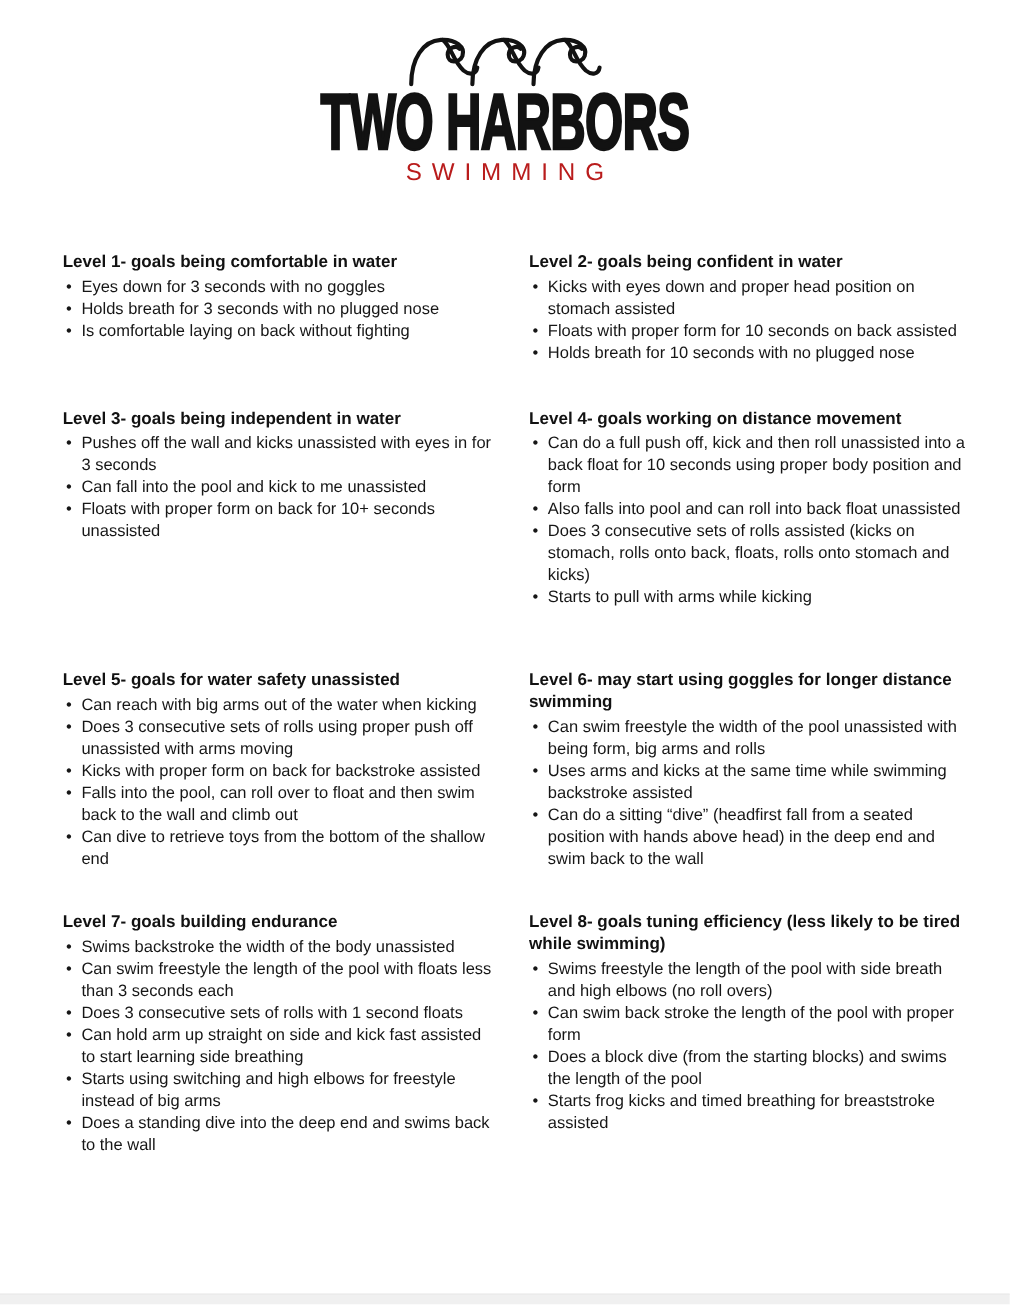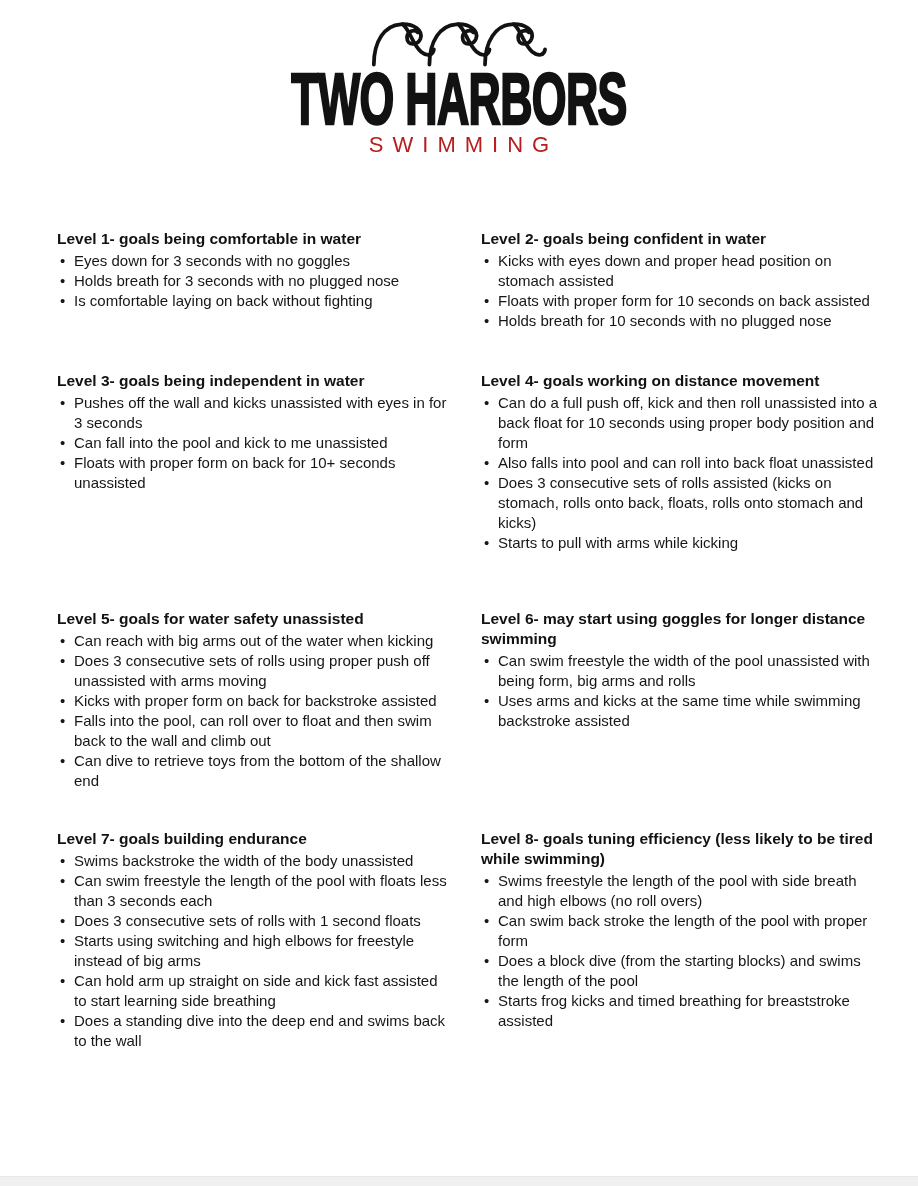--- a/index.html
+++ b/index.html
@@ -9,21 +9,21 @@
     font-family: "Liberation Sans", sans-serif;
     color: #161616;
     position: relative;
     overflow: hidden;
   }
 
   
   .logo-header {
     height: 214px;
     box-sizing: border-box;
-    padding-top: 18px;
+    padding-top: 30px;
     text-align: center;
   }
   .waves-wrap { height: 52px; }
   .waves-wrap svg { display: inline-block; }
   .logo-title {
     font-weight: bold;
     font-size: 72px;
     line-height: 58px;
     white-space: nowrap;
     letter-spacing: -1px;
@@ -155,33 +155,34 @@
           <li>Kicks with proper form on back for backstroke assisted</li>
           <li>Falls into the pool, can roll over to float and then swim back to the wall and climb out</li>
           <li>Can dive to retrieve toys from the bottom of the shallow end</li>
         </ul>
     </section>
     <section class="level">
       <h2 class="level-heading">Level 6- may start using goggles for longer distance swimming</h2>
       <ul class="bullets">
           <li>Can swim freestyle the width of the pool unassisted with being form, big arms and rolls</li>
           <li>Uses arms and kicks at the same time while swimming backstroke assisted</li>
+          <li>Can do a sitting “dive” (headfirst fall from a seated position with hands above head) in the deep end and swim back to the wall</li>
         </ul>
     </section>
   </div>
 
   <div class="row row-4">
     <section class="level">
       <h2 class="level-heading">Level 7- goals building endurance</h2>
       <ul class="bullets">
           <li>Swims backstroke the width of the body unassisted</li>
           <li>Can swim freestyle the length of the pool with floats less than 3 seconds each</li>
           <li>Does 3 consecutive sets of rolls with 1 second floats</li>
+          <li>Can hold arm up straight on side and kick fast assisted to start learning side breathing</li>
           <li>Starts using switching and high elbows for freestyle instead of big arms</li>
-          <li>Can hold arm up straight on side and kick fast assisted to start learning side breathing</li>
           <li>Does a standing dive into the deep end and swims back to the wall</li>
         </ul>
     </section>
     <section class="level">
       <h2 class="level-heading">Level 8- goals tuning efficiency (less likely to be tired while swimming)</h2>
       <ul class="bullets">
           <li>Swims freestyle the length of the pool with side breath and high elbows (no roll overs)</li>
           <li>Can swim back stroke the length of the pool with proper form</li>
           <li>Does a block dive (from the starting blocks) and swims the length of the pool</li>
           <li>Starts frog kicks and timed breathing for breaststroke assisted</li>

